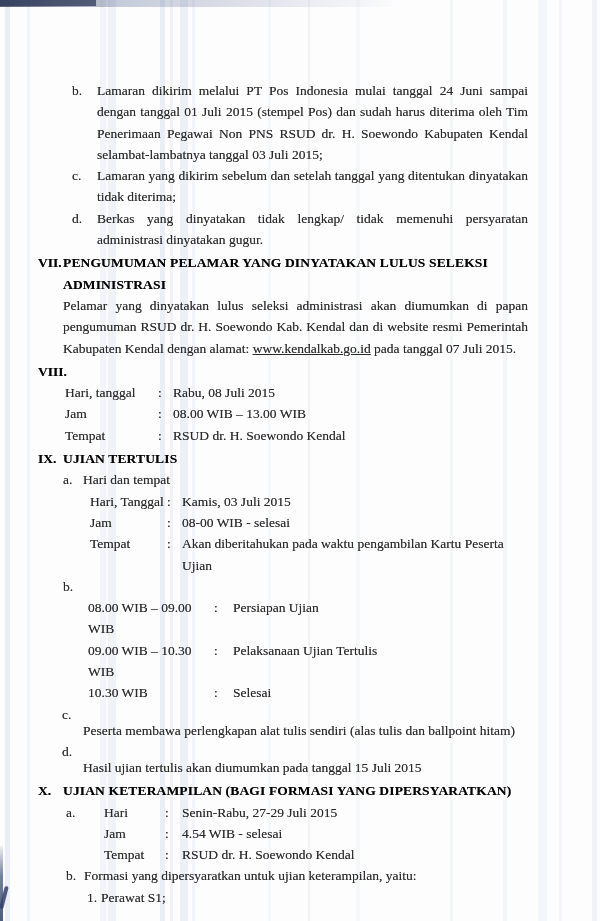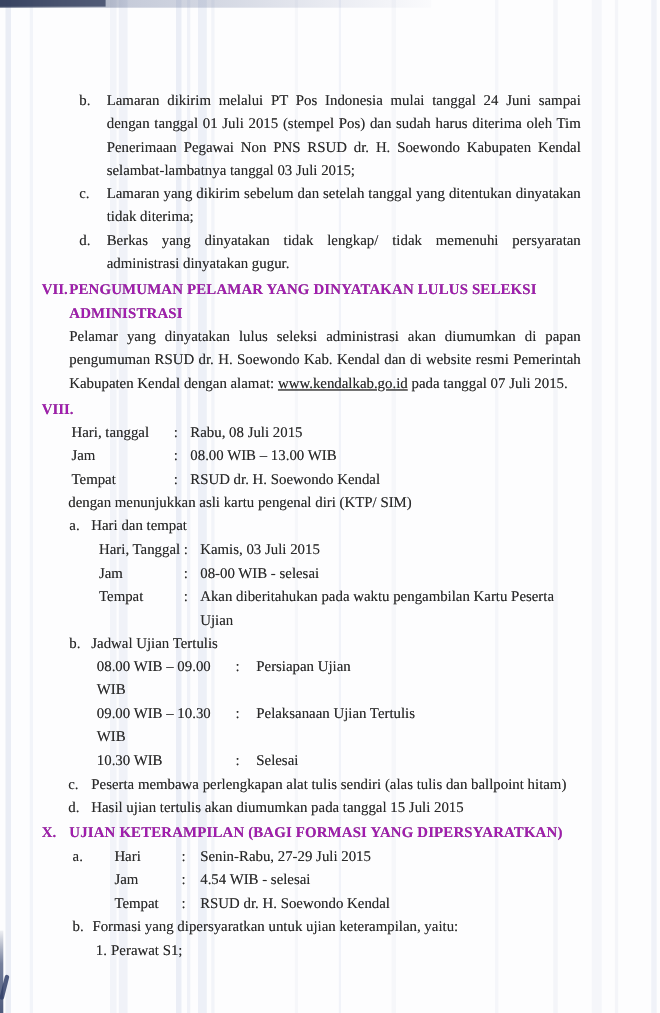--- a/index.html
+++ b/index.html
@@ -21,37 +21,37 @@
   .left-edge{position:absolute;left:0;top:846px;width:3px;height:75px;
     background:linear-gradient(to bottom,rgba(70,85,120,0.08),rgba(60,75,115,0.7) 40%,rgba(48,62,102,0.85));}
   .pen-mark{position:absolute;left:2px;top:886px;width:4px;height:23px;
     background:#31406a;transform:rotate(14deg);border-radius:2px;opacity:0.85;}
   
   .content{position:absolute;left:0;top:80px;width:600px;}
   .row{display:flex;}
   .just{text-align:justify;}
   .m-top{margin-left:72px;width:25px;flex:none;}
   .t-top{width:431px;flex:none;}
-  .sec{margin-top:2px;font-weight:bold;color:#a21caf;}
+  .sec{margin-top:2px;font-weight:bold;color:#000000;}
   .sec .num{margin-left:38px;width:25px;flex:none;white-space:nowrap;}
   .sec .ttl{width:490px;letter-spacing:0.15px;}
   .para{margin-left:63px;width:465px;}
   .kv8{margin-left:65px;}
   .kv8 .lab{width:93px;flex:none;}
   .sepc{width:15px;flex:none;}
   .note{margin-left:62px;}
   .subm{margin-left:63px;width:20px;flex:none;}
   .kv9{margin-left:90px;}
   .kv9 .lab{width:77px;flex:none;}
   .kv9 .val{width:346px;}
   .kvs{margin-left:88px;}
   .kvs .lab{width:126px;flex:none;}
   .sepc2{width:19px;flex:none;}
   .subm2{margin-left:62px;width:21px;flex:none;}
-  .t2{width:445px;}
+  .t2{width:445px;margin-top:16px;}
   .kva{margin-left:66px;}
   .am{width:18px;flex:none;}
   .kva .lab{width:61px;flex:none;margin-left:20px;}
   .sepc3{width:17px;flex:none;}
   .sub10t{width:440px;}
   .nim{margin-left:87px;width:14px;flex:none;}
   .nit{width:427px;}
   .link{text-decoration:underline;}
 </style>
 </head>
@@ -112,22 +112,25 @@
     <div class="row kv8">
       <span class="lab">Jam</span>
       <span class="sepc">:</span>
       <span class="val">08.00 WIB – 13.00 WIB</span>
     </div>
     <div class="row kv8">
       <span class="lab">Tempat</span>
       <span class="sepc">:</span>
       <span class="val">RSUD dr. H. Soewondo Kendal</span>
     </div>
-    <div class="note">dengan menunjukkan asli kartu pengenal diri (KTP/ SIM)</div>
-
+
+    <div class="row sec">
+      <span class="num">IX.</span>
+      <span class="ttl">UJIAN TERTULIS</span>
+    </div>
     <div class="row">
       <span class="subm">a.</span>
       <span>Hari dan tempat</span>
     </div>
     <div class="row kv9">
       <span class="lab">Hari, Tanggal</span>
       <span class="sepc">:</span>
       <span class="val">Kamis, 03 Juli 2015</span>
     </div>
     <div class="row kv9">
@@ -135,21 +138,20 @@
       <span class="sepc">:</span>
       <span class="val">08-00 WIB - selesai</span>
     </div>
     <div class="row kv9">
       <span class="lab">Tempat</span>
       <span class="sepc">:</span>
       <span class="val">Akan diberitahukan pada waktu pengambilan Kartu Peserta Ujian</span>
     </div>
     <div class="row">
       <span class="subm">b.</span>
-      <span>Jadwal Ujian Tertulis</span>
     </div>
     <div class="row kvs">
       <span class="lab">08.00 WIB – 09.00 WIB</span>
       <span class="sepc2">:</span>
       <span class="val">Persiapan Ujian</span>
     </div>
     <div class="row kvs">
       <span class="lab">09.00 WIB – 10.30 WIB</span>
       <span class="sepc2">:</span>
       <span class="val">Pelaksanaan Ujian Tertulis</span>

